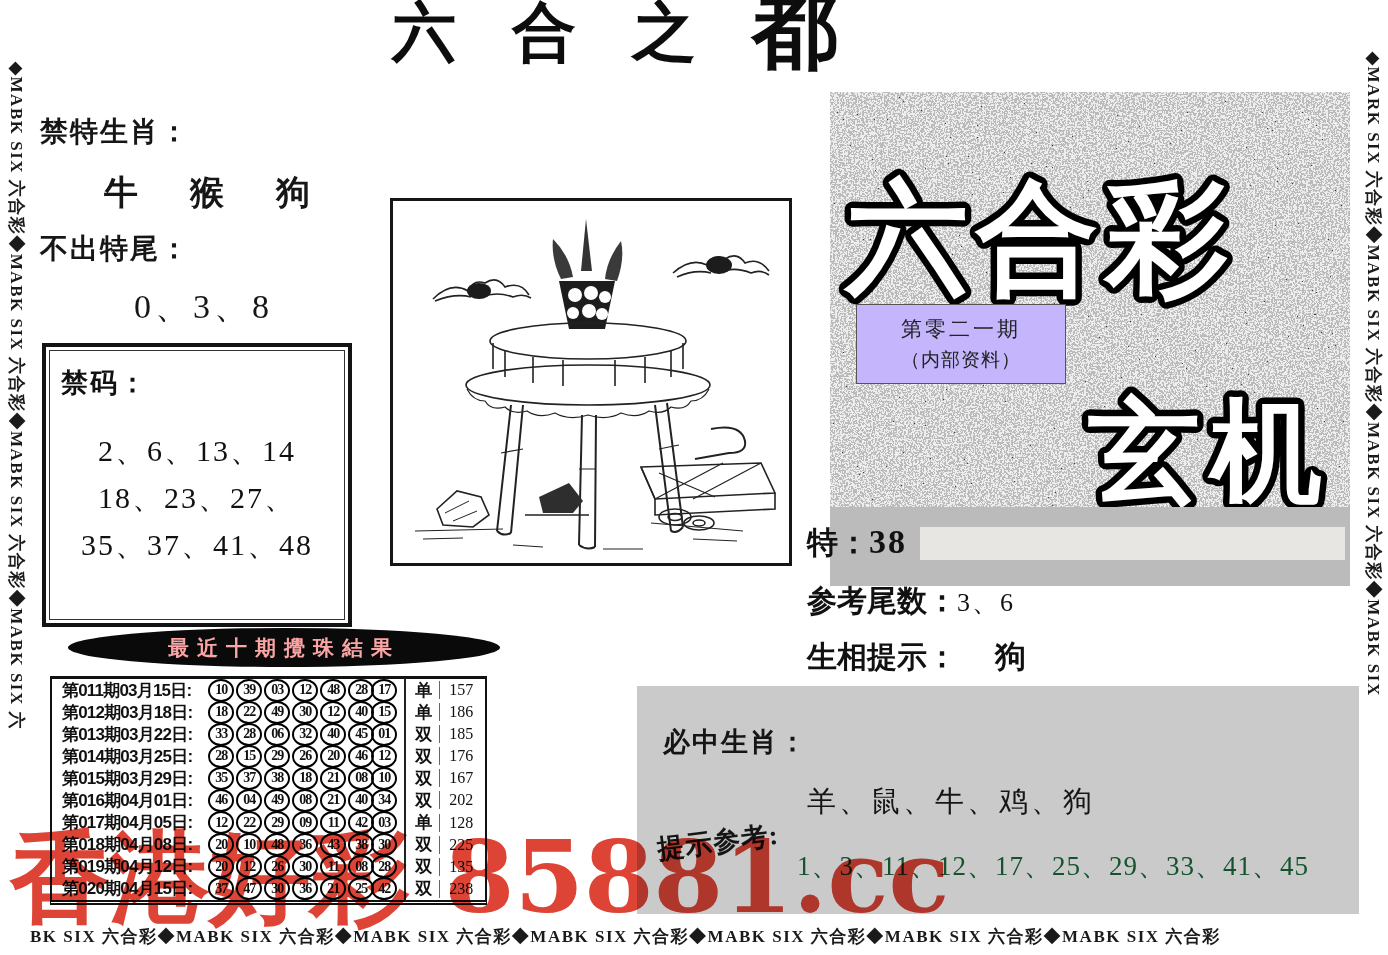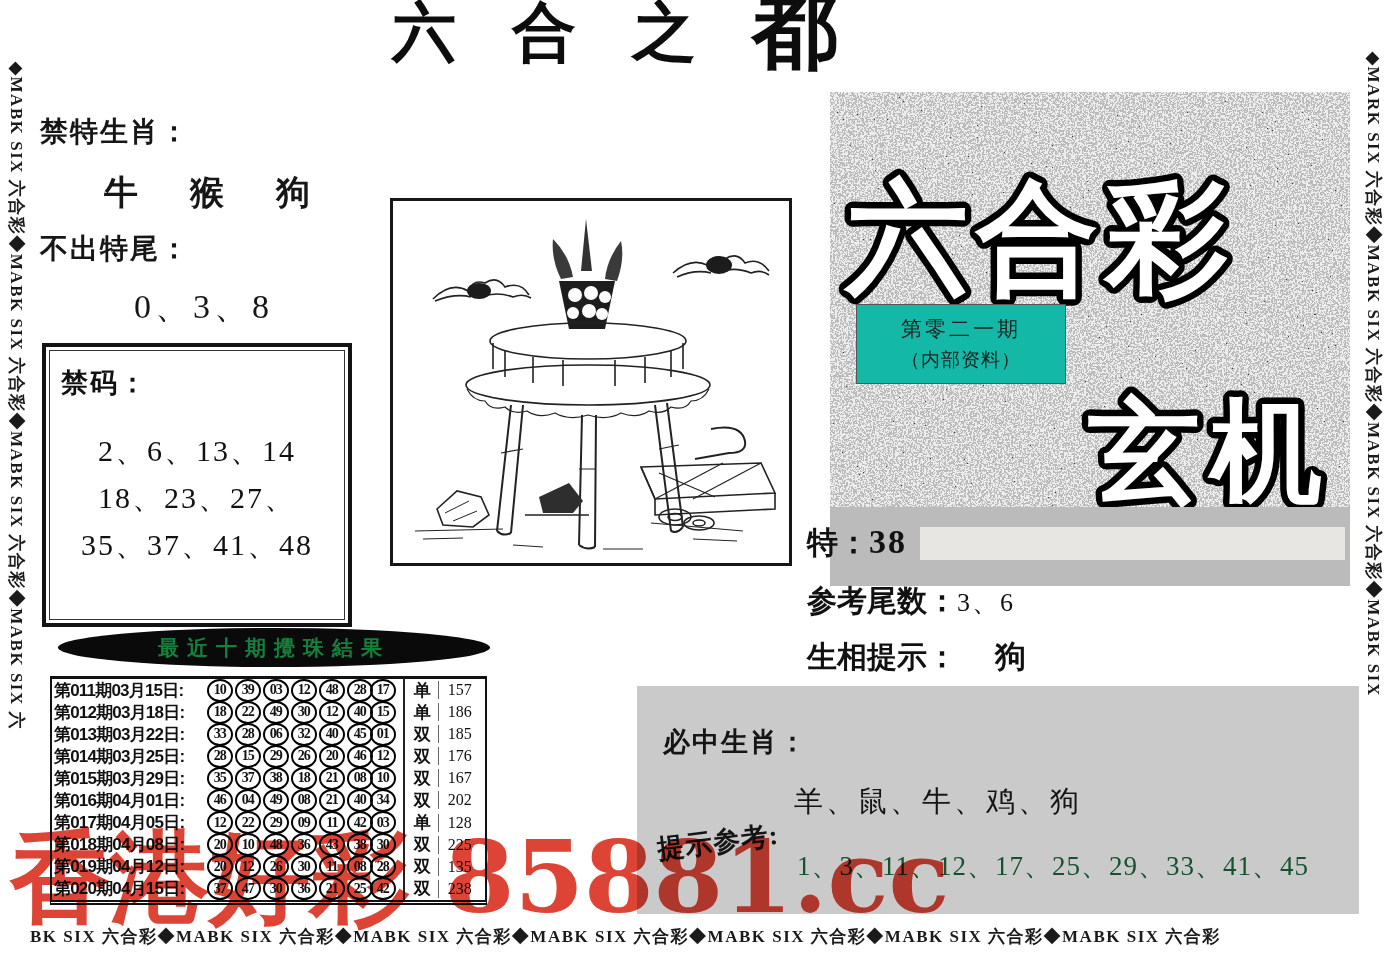--- a/index.html
+++ b/index.html
@@ -36,53 +36,53 @@
                 font-size:30px;line-height:47px;letter-spacing:2px;}
 
   
   .censer-frame{position:absolute;left:390px;top:198px;width:396px;height:362px;
                 border:3px solid #161616;background:#fff;}
   .censer-frame svg{display:block;}
 
   
   .noise-box{position:absolute;left:830px;top:92px;width:520px;height:494px;background:#bbb;}
   .noise-box > svg{position:absolute;left:0;top:0;}
-  .issue-card{position:absolute;left:26px;top:212px;width:208px;height:78px;background:#14b8a6;
+  .issue-card{position:absolute;left:26px;top:212px;width:208px;height:78px;background:#c4b5fd;
               border:1px solid #555;display:flex;flex-direction:column;align-items:center;justify-content:center;z-index:3;}
   .issue-line1{font-size:21px;letter-spacing:3px;color:#222;}
   .issue-line2{font-size:19px;letter-spacing:1px;color:#222;margin-top:4px;}
 
   
   .special-band{position:absolute;left:920px;top:527px;width:425px;height:33px;background:#e8e6e2;}
   .special-line{position:absolute;left:807px;top:522px;font-size:31px;font-weight:600;}
   .special-line .val{font-size:34px;font-weight:600;letter-spacing:2px;}
   .reftail-line{position:absolute;left:807px;top:581px;font-size:30px;font-weight:600;}
   .reftail-line .val{font-size:26px;font-weight:400;letter-spacing:2px;}
   .zhint-line{position:absolute;left:807px;top:636px;font-size:30px;font-weight:600;}
   .zhint-line .val{margin-left:38px;font-size:31px;}
 
   
   .gray-panel{position:absolute;left:637px;top:686px;width:722px;height:228px;background:#cacaca;}
   .mh-label{position:absolute;left:26px;top:38px;font-size:27px;font-weight:600;letter-spacing:2px;color:#151515;}
-  .mh-values{position:absolute;left:157px;top:96px;font-size:29px;letter-spacing:3px;color:#151515;}
+  .mh-values{position:absolute;left:170px;top:96px;font-size:29px;letter-spacing:3px;color:#151515;}
   .mh-ref-label{position:absolute;left:20px;top:138px;font-size:27px;font-weight:600;letter-spacing:1px;
                 transform:rotate(-7deg);color:#151515;}
   .mh-ref-values{position:absolute;left:160px;top:162px;font-size:27px;letter-spacing:1px;color:#14532d;}
 
   
-  .results-banner{position:absolute;left:58px;top:628px;width:432px;height:39px;background:#0a0a0a;
+  .results-banner{position:absolute;left:68px;top:628px;width:432px;height:39px;background:#0a0a0a;
                   border-radius:50% / 50%;display:flex;align-items:center;justify-content:center;
-                  color:#15803d;font-size:21px;font-weight:bold;letter-spacing:8px;text-align:center;}
+                  color:#fca5a5;font-size:21px;font-weight:bold;letter-spacing:8px;text-align:center;}
   .results-table{position:absolute;left:50px;top:676px;width:437px;height:229px;
                  border-top:3px solid #111;border-left:2px solid #111;border-right:2px solid #111;
                  border-bottom:5px double #111;box-sizing:border-box;
                  display:flex;flex-direction:column;justify-content:space-evenly;}
   .trow{display:flex;align-items:center;height:22px;}
   .tlabel{width:156px;font-family:"Liberation Sans","DejaVu Sans",sans-serif;
-          font-weight:bold;font-size:17px;letter-spacing:-0.8px;padding-left:2px;white-space:nowrap;}
+          font-weight:bold;font-size:17px;letter-spacing:-0.8px;padding-left:10px;white-space:nowrap;}
   .nums{width:163px;display:flex;gap:2px;}
   .circle{width:22px;height:19px;border:2px solid #000;border-radius:50%;
           display:flex;align-items:center;justify-content:center;
           font:bold 14px "Liberation Serif",serif;letter-spacing:-1px;flex:none;}
   .circle.special{}
   .parity{border-left:2px solid #222;margin-left:7px;padding:1px 5px 1px 9px;font-size:17px;font-weight:600;}
   .sum{border-left:1px solid #666;padding-left:9px;margin-left:2px;width:38px;font-size:16px;}
 
   
   .watermark{position:absolute;left:10px;top:812px;z-index:50;mix-blend-mode:multiply;

